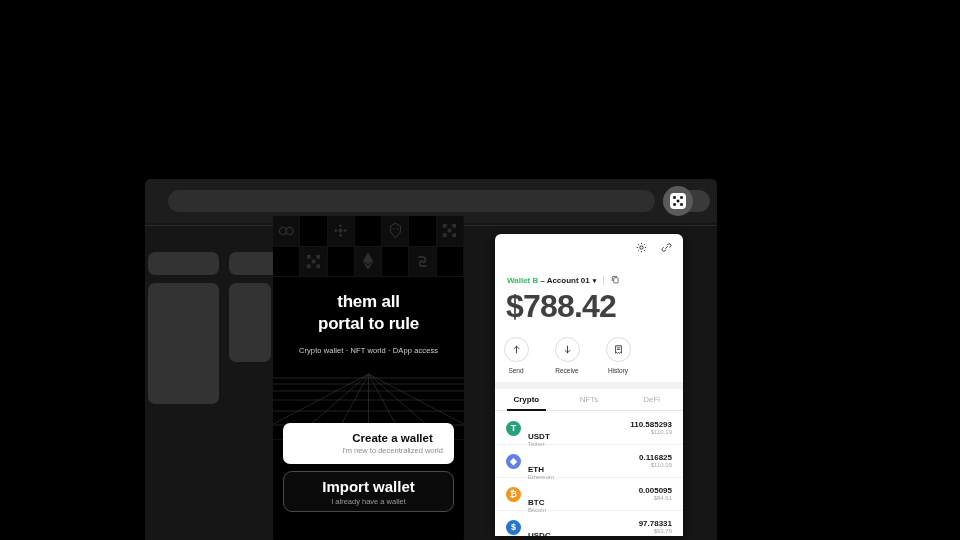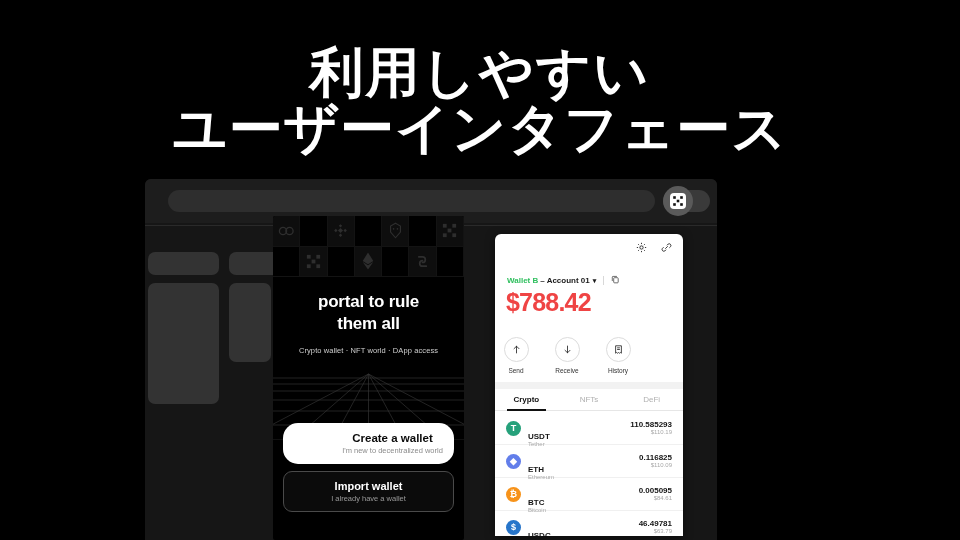--- a/index.html
+++ b/index.html
@@ -84,32 +84,32 @@
 
   
   .floor {
     position:absolute; left:0; top:154px; width:191px; height:70px;
     overflow:hidden;
   }
   .floor svg { display:block; }
 
   .btn-primary {
     position:absolute; left:10px; top:207px; width:171px; height:41px;
-    background:#ffffff; border-radius:15px;
+    background:#ffffff; border-radius:7px;
     display:flex; flex-direction:column; align-items:center; justify-content:center;padding-left:48px;
   }
   .btn-primary .t { color:#0b0b0b; font-weight:700; font-size:11.5px; }
   .btn-primary .s { color:#8b8b8b; font-size:7.5px; margin-top:2px; }
 
   .btn-secondary {
     position:absolute; left:10px; top:255px; width:171px; height:41px;
     background:#0b0b0b; border:1px solid #4a4a4a; border-radius:9px;
     display:flex; flex-direction:column; align-items:center; justify-content:center;
   }
-  .btn-secondary .t { color:#ffffff; font-weight:700; font-size:11px; }
+  .btn-secondary .t { color:#ffffff; font-weight:700; font-size:15px; }
   .btn-secondary .s { color:#9a9a9a; font-size:7.5px; margin-top:2px; }
 
   
   .wallet {
     position:absolute; left:495px; top:234px; width:188px; height:302px;
     background:#ffffff; border-radius:6px 6px 0 0; overflow:hidden;
     box-shadow:0 2px 10px rgba(0,0,0,.5);
   }
   .w-topicons { position:absolute; right:11px; top:8px; display:flex; gap:14px; }
   .w-topicons svg { display:block; }
@@ -118,21 +118,21 @@
     position:absolute; left:12px; top:41px; display:flex; align-items:center;
     font-size:8px; font-weight:700;
   }
   .w-account .wname { color:#2fbf5e; }
   .w-account .aname { color:#1a1a1a; margin-left:2px; }
   .w-account .caret { color:#1a1a1a; margin-left:3px; font-size:7px; }
   .w-account .sep { width:1px; height:9px; background:#d8d8d8; margin:0 7px; }
 
   .w-balance {
     position:absolute; left:11px; top:54px;
-    font-size:25px; font-weight:700; color:#ef4444; letter-spacing:-0.8px;
+    font-size:32px; font-weight:700; color:#404040; letter-spacing:-0.8px;
   }
 
   .w-actions {
     position:absolute; left:8px; top:103px; width:130px;
     display:flex; gap:25px;
   }
   .w-action { display:flex; flex-direction:column; align-items:center; width:26px; }
   .w-action .circ {
     width:25px; height:25px; border-radius:50%; border:1px solid #dcdcdc;
     display:flex; align-items:center; justify-content:center; background:#fff;
@@ -170,24 +170,20 @@
   .tok-name { font-size:6px; color:#a8a8a8; line-height:1.2; }
   .tok-vals { text-align:right; }
   .tok-amt { font-size:8px; font-weight:700; color:#141414; line-height:1.15; }
   .tok-usd { font-size:6px; color:#a8a8a8; line-height:1.2; }
 </style>
 </head>
 <body>
 
 <div class="stage">
 
-  <div class="headline">
-    <span>利用しやすい</span>
-    <span class="l2">ユーザーインタフェース</span>
-  </div>
 
   <div class="browser">
 
     <div class="browser-topbar">
       <div class="urlbar" title=""></div>
       <div class="ext-pill"></div>
       <div class="ext-halo"></div>
       <div class="ext-icon">
         <svg width="16" height="16" viewBox="0 0 16 16">
           <rect x="3.2" y="3.2" width="2.6" height="2.6" fill="#111"></rect>
@@ -267,22 +263,22 @@
       <div class="logo-cell dark">
         <svg width="15" height="15" viewBox="0 0 16 16" fill="none" stroke="#2e2e2e" stroke-width="1.8" stroke-linecap="round">
           <path d="M4 3h4a3 3 0 0 1 0 6"></path>
             <path d="M12 13H8a3 3 0 0 1 0-6"></path>
         </svg>
       </div>
       <div class="logo-cell"></div>
     </div>
 
     <div class="promo-title">
+      <div>them all</div>
       <div>portal to rule</div>
-      <div>them all</div>
     </div>
 
     <div class="promo-sub">Crypto wallet · NFT world · DApp access</div>
 
     <div class="floor">
       <svg width="191" height="70" viewBox="0 0 191 70">
         <g stroke="#3a3a3a" stroke-width="0.6" fill="none">
           <line x1="0" y1="8" x2="191" y2="8"></line>
           <line x1="0" y1="14" x2="191" y2="14"></line>
           <line x1="0" y1="21" x2="191" y2="21"></line>
@@ -421,21 +417,21 @@
         </span>
       </div>
 
       <div class="tok-row">
         <span class="tok-ico" style="background:#2775CA">$</span>
         <span class="tok-names">
           <span class="tok-sym" style="display: block;">USDC</span>
           <span class="tok-name" style="display: block;">USD Coin</span>
         </span>
         <span class="tok-vals">
-          <span class="tok-amt" style="display: block;">46.49781</span>
+          <span class="tok-amt" style="display: block;">97.78331</span>
           <span class="tok-usd" style="display: block;">$63.79</span>
         </span>
       </div>
 
     </div>
   </div>
 
 </div>
 
 </body></html>

